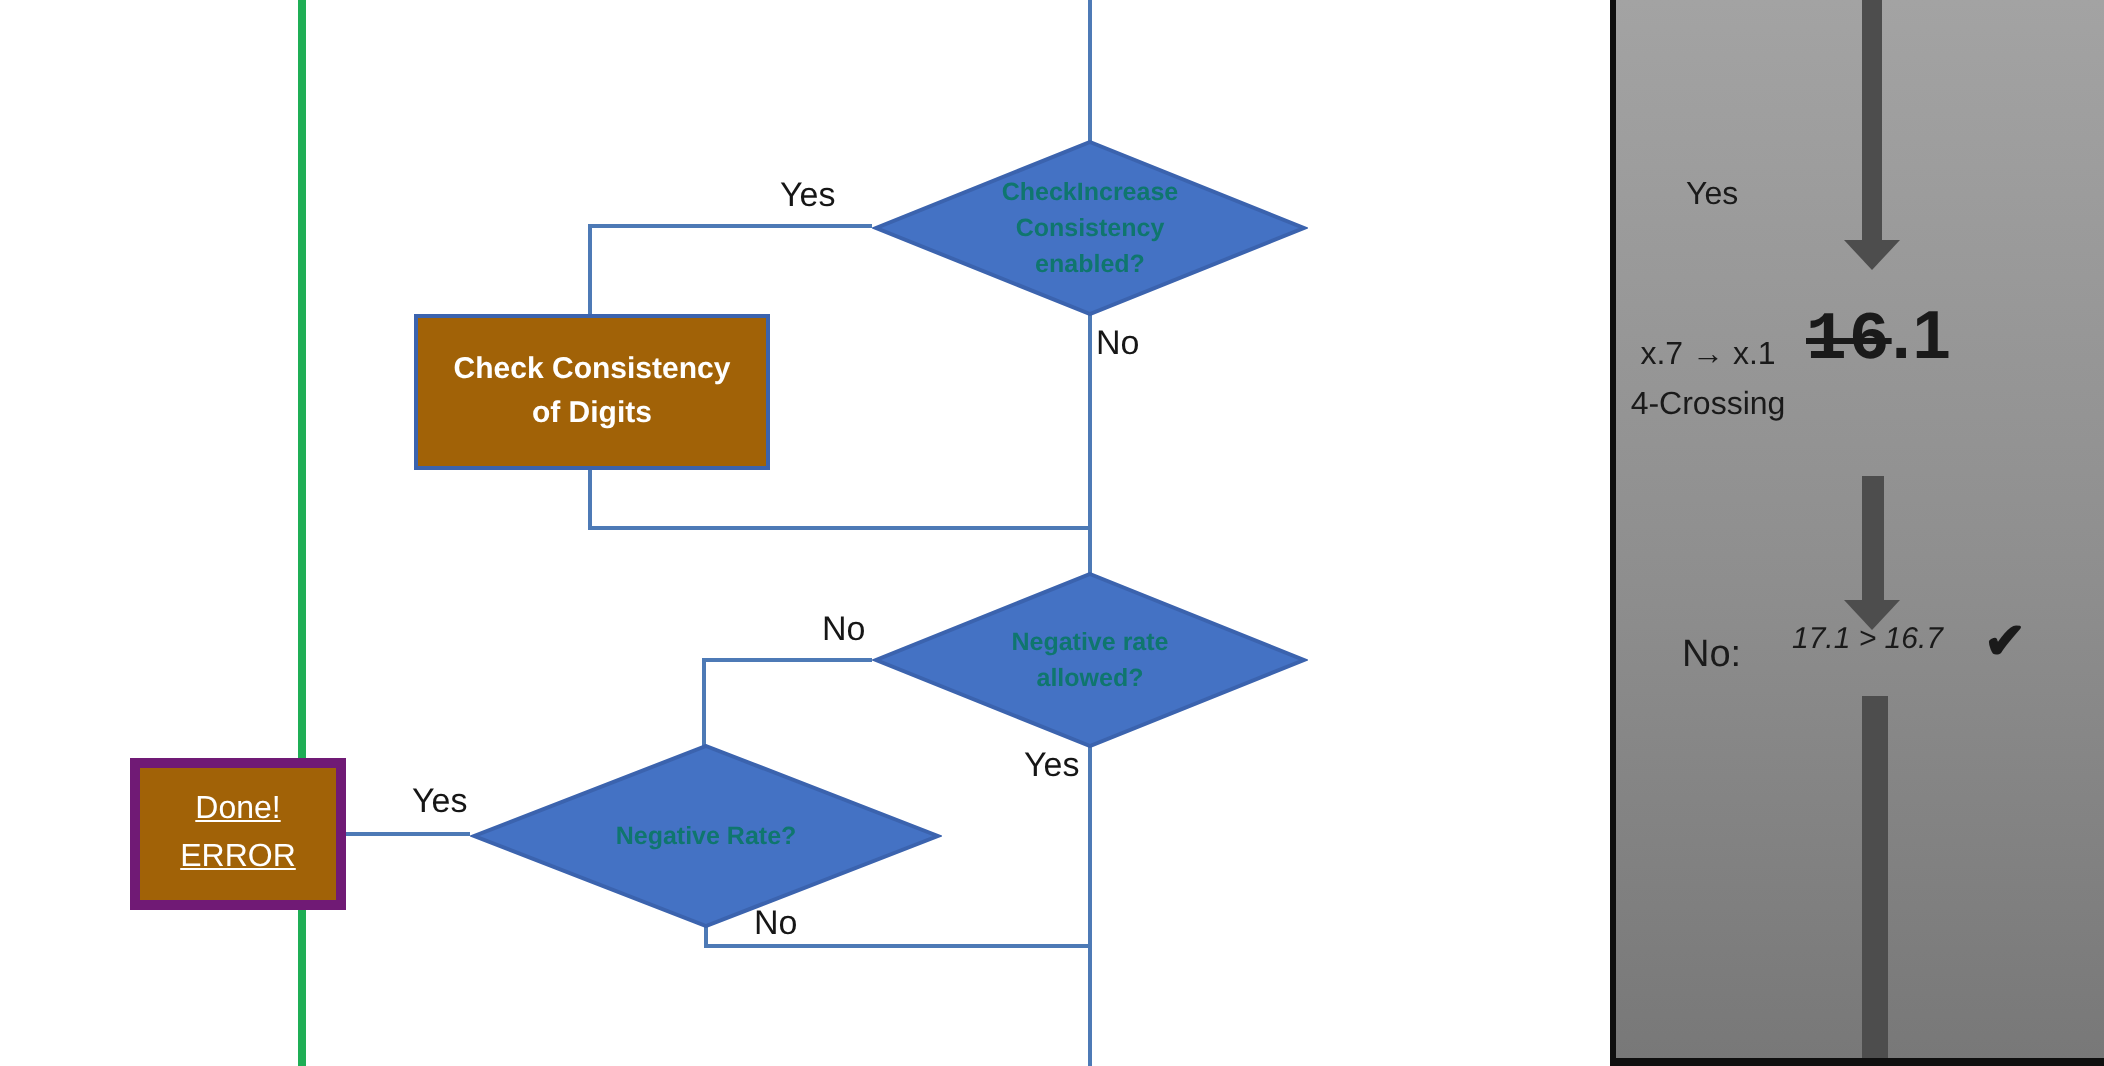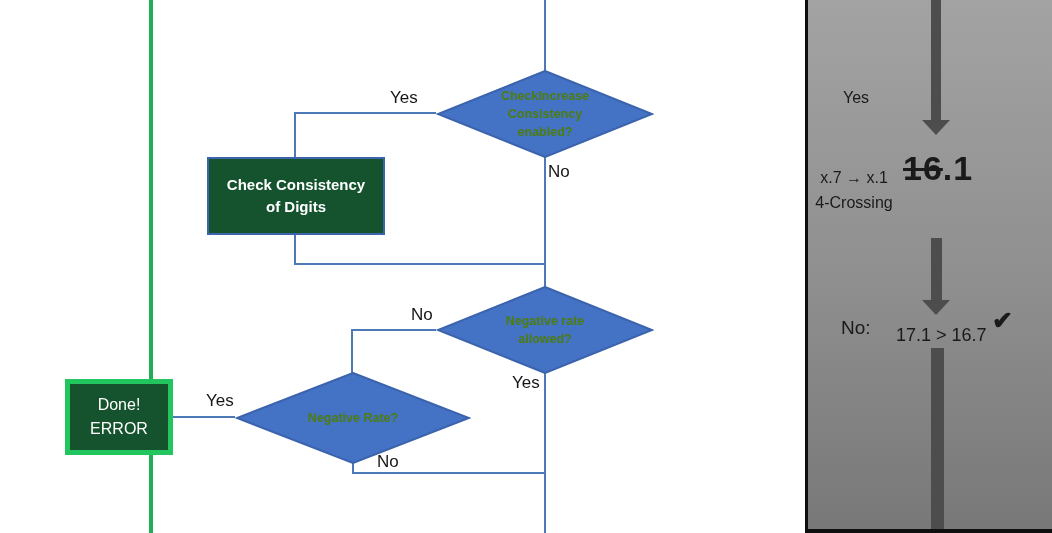--- a/index.html
+++ b/index.html
@@ -8,46 +8,46 @@
     font-family:"Liberation Sans",sans-serif;overflow:hidden;color:#141414;
   }
   
   .conn{position:absolute;background:#4d7ab6;}
   .green-line{position:absolute;background:#1fae55;}
   
   .node{position:absolute;}
   .node svg{position:absolute;left:0;top:0;width:100%;height:100%;}
   .node-text{
     position:absolute;inset:0;display:flex;align-items:center;justify-content:center;
-    text-align:center;color:#4d7c0f;white-space:pre-line;font-weight:600;
+    text-align:center;color:#0f766e;white-space:pre-line;font-weight:600;
   }
   .proc{
-    position:absolute;background:#14532d;border:2px solid #3b63ae;box-sizing:border-box;
+    position:absolute;background:#a16207;border:2px solid #3b63ae;box-sizing:border-box;
     display:flex;align-items:center;justify-content:center;text-align:center;
     color:#fff;white-space:pre-line;font-weight:600;
   }
-  .proc.terminator{border:5px solid #22c55e;font-weight:400;}
+  .proc.terminator{border:5px solid #701a75;font-weight:400;text-decoration:underline;}
   .branch-label{position:absolute;font-size:17px;color:#161616;}
   
   .side-panel{
     position:absolute;left:805px;top:0;width:247px;height:533px;box-sizing:border-box;
     background:linear-gradient(180deg,#a3a3a3 0%,#8e8e8e 55%,#787878 100%);
     border-left:3px solid #0f0f0f;border-bottom:4px solid #0f0f0f;
     color:#1a1a1a;
   }
   .shaft{position:absolute;background:#4d4d4d;}
   .head{
     position:absolute;width:0;height:0;
     border-left:14px solid transparent;border-right:14px solid transparent;
     border-top:15px solid #4d4d4d;
   }
   .panel-text{position:absolute;font-size:16px;}
   .mapping{left:0;top:165px;width:92px;text-align:center;line-height:25px;white-space:pre-line;}
   .big-nums{left:95px;top:152px;font-size:34px;font-weight:600;line-height:33px;letter-spacing:1px;}
-  .struck{text-decoration:line-through;text-decoration-thickness:3px;}
+  .struck{text-decoration:line-through;text-decoration-thickness:3px;font-family:Liberation Mono, monospace;}
   .check{font-size:25px;font-weight:700;}
 </style>
 </head>
 <body>
 
 <div class="stage">
 
   <div class="green-line" style="left:149px;top:0;width:4px;height:533px;"></div>
   <div class="conn" style="left:544px;top:0;width:2px;height:533px;"></div>
 
@@ -109,19 +109,19 @@
 4-Crossing</div>
 
     <div class="big-nums panel-text">
       <div><span class="struck">16</span><span>.1</span></div>
     </div>
 
     <div class="shaft" style="left:123px;top:238px;width:11px;height:62px;"></div>
     <div class="head" style="left:114px;top:300px;"></div>
 
     <div class="panel-text" style="left:33px;top:317px;font-size:19px;">No:</div>
-    <div class="panel-text" style="left:88px;top:325px;font-size:18px;">17.1 &gt; 16.7</div>
+    <div class="panel-text" style="left:88px;top:311px;font-size:15px;font-style:italic;">17.1 &gt; 16.7</div>
     <div class="panel-text check" style="left:184px;top:306px;">✔</div>
 
     <div class="shaft" style="left:123px;top:348px;width:13px;height:181px;"></div>
   </div>
 
 </div>
 
 </body></html>

